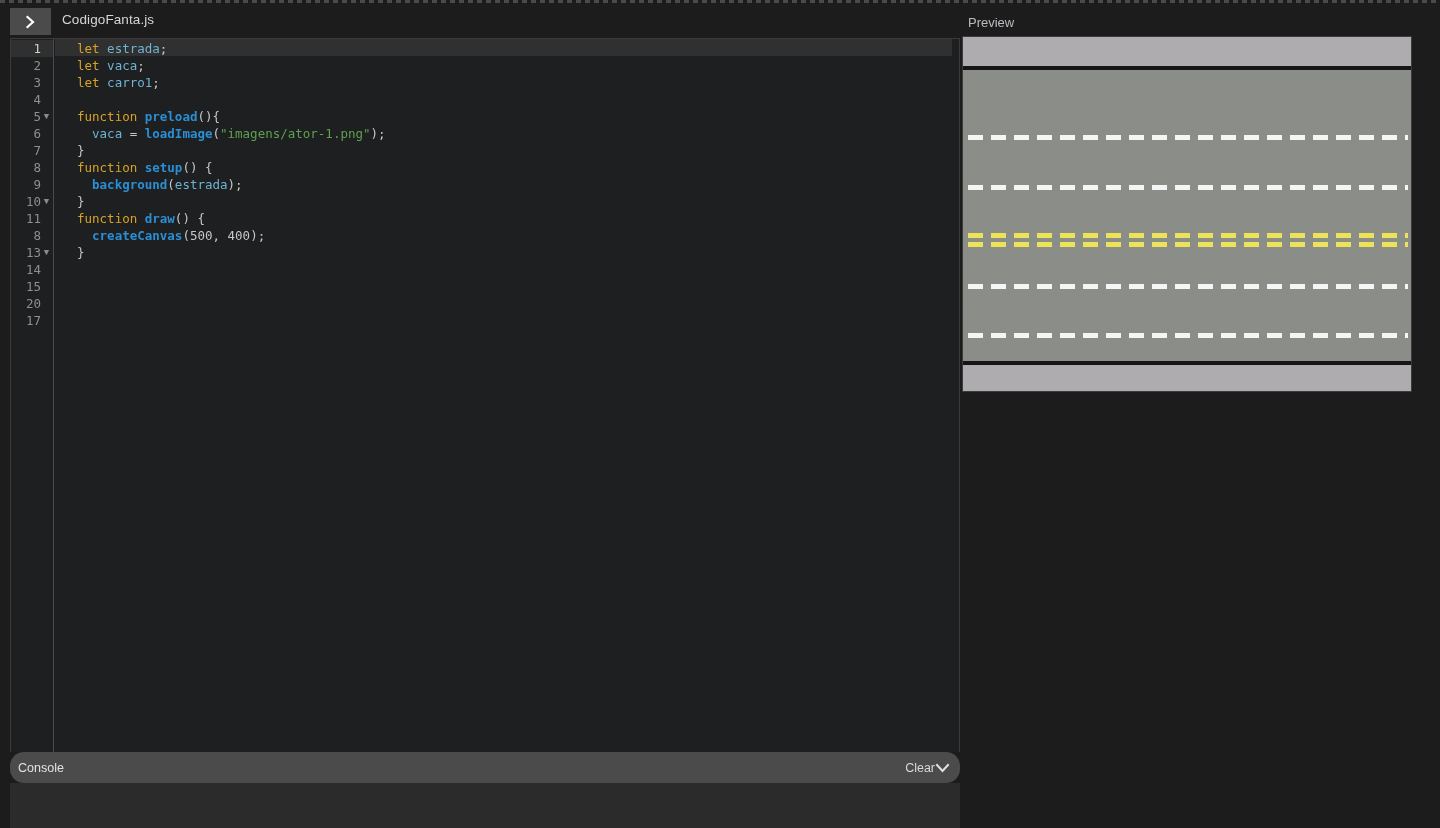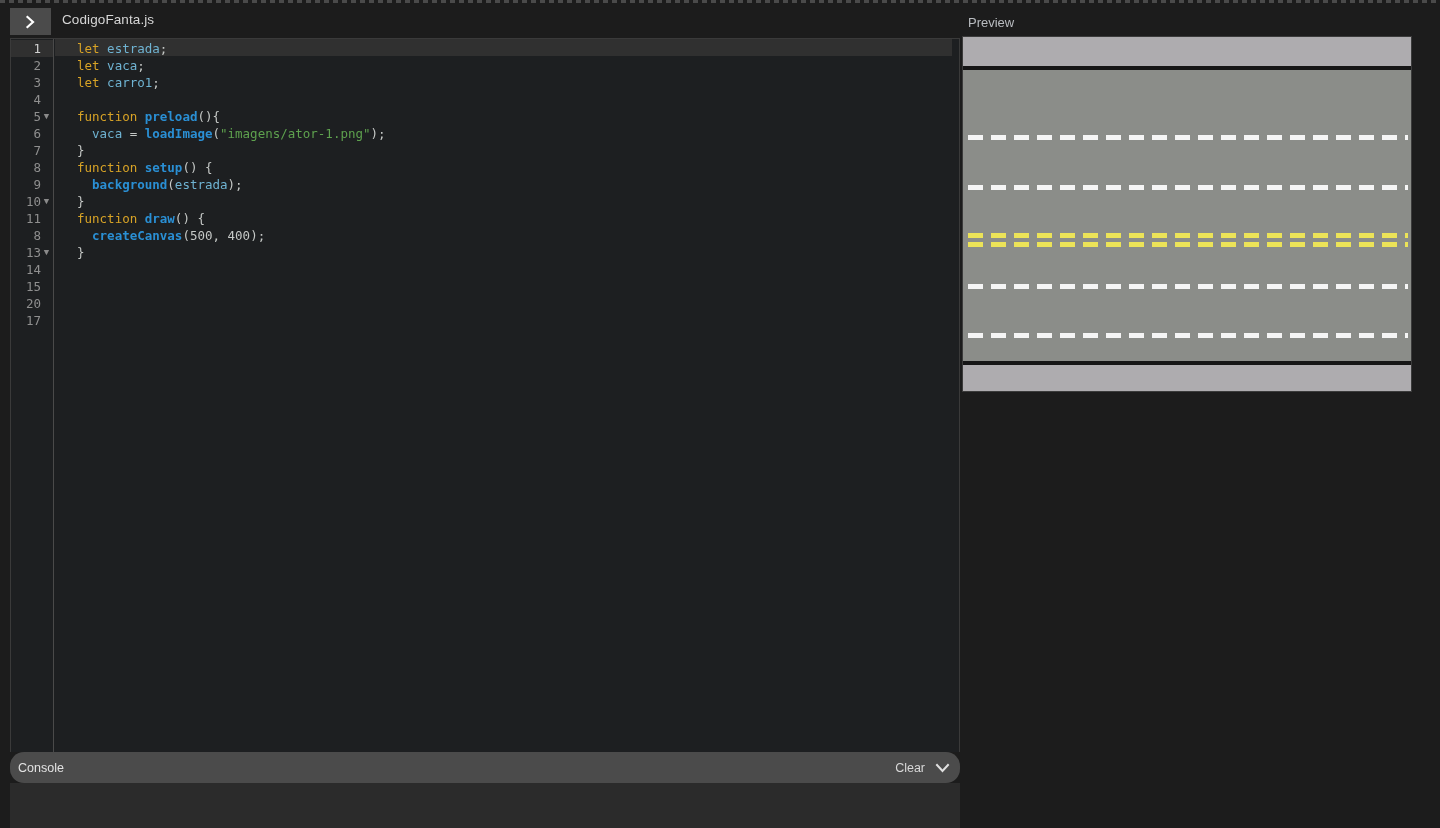--- a/index.html
+++ b/index.html
@@ -115,21 +115,21 @@
     position: absolute; left: 10px; top: 749px;
     width: 950px; height: 31px;
     background: #4b4b4b;
     display: flex; align-items: center; border-radius: 14px;
   }
   .console-title {
     margin-left: 8px; font-size: 12.5px; color: #e2e2e2;
   }
   .console-actions {
     margin-left: auto; margin-right: 10px;
-    display: flex; align-items: center; gap: 10px;
+    display: flex; align-items: center; 
   }
   .console-clear { font-size: 12.5px; color: #d8d8d8; cursor: pointer; }
   .console-chevron { cursor: pointer; display: flex; }
   .console-body {
     position: absolute; left: 10px; top: 780px;
     width: 950px; height: 48px;
     background: #2b2b2b;
   }
 
   

